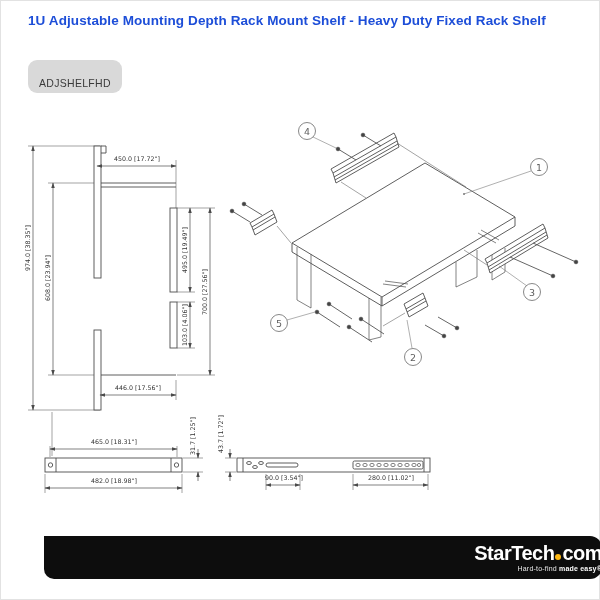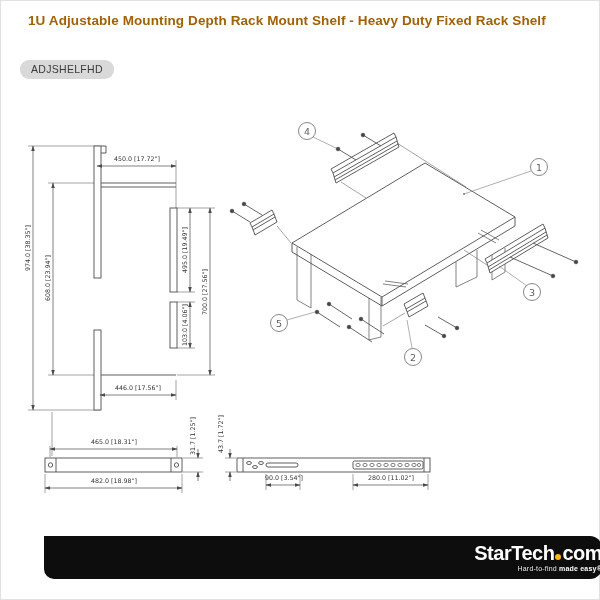--- a/index.html
+++ b/index.html
@@ -1,19 +1,19 @@
 <!DOCTYPE html>
 <html><head>
 <meta charset="utf-8">
 <style>
   html,body{margin:0;padding:0;}
   body{width:600px;height:600px;background:#ffffff;font-family:"Liberation Sans",sans-serif;position:relative;overflow:hidden;}
   .frame{position:absolute;inset:0;border:1px solid #e2e2e2;box-sizing:border-box;background:#fff;}
-  .title{position:absolute;left:28px;top:8px;width:556px;font-size:13.5px;font-weight:bold;color:#a16207;line-height:25px;letter-spacing:0.1px;}
-  .sku-badge{position:absolute;left:20px;top:60px;background:#d9d9d9;color:#3a3a3a;font-size:10.5px;padding:3px 11px 4px 11px;border-radius:9px;letter-spacing:0.3px;}
+  .title{position:absolute;left:28px;top:8px;width:556px;font-size:13.5px;font-weight:bold;color:#1d4ed8;line-height:25px;letter-spacing:0.1px;}
+  .sku-badge{position:absolute;left:28px;top:60px;background:#d9d9d9;color:#3a3a3a;font-size:10.5px;padding:17px 11px 4px 11px;border-radius:9px;letter-spacing:0.3px;}
   svg{position:absolute;left:0;top:0;}
   svg text{font-family:"DejaVu Sans",sans-serif;font-size:6.3px;fill:#333;}
   svg text.callout-num{font-size:9.5px;fill:#5f5f5f;}
   .logo-bar{position:absolute;left:20px;top:536px;width:558px;height:43px;background:#0d0d0d;border-radius:0 12px 12px 10px;display:flex;flex-direction:column;justify-content:center;align-items:flex-end;box-sizing:border-box;margin-left:24px;}
   .brand-line{color:#ffffff;font-size:20px;font-weight:bold;letter-spacing:-0.5px;line-height:20px;}
   .brand-dot{display:inline-block;width:6px;height:6px;border-radius:50%;background:#fdb813;margin:0 1px 0 1px;}
   .tagline{color:#e8e8e8;font-size:7px;margin-top:2px;letter-spacing:0.2px;}
   .tagline b{color:#ffffff;}
 </style>
 </head>

